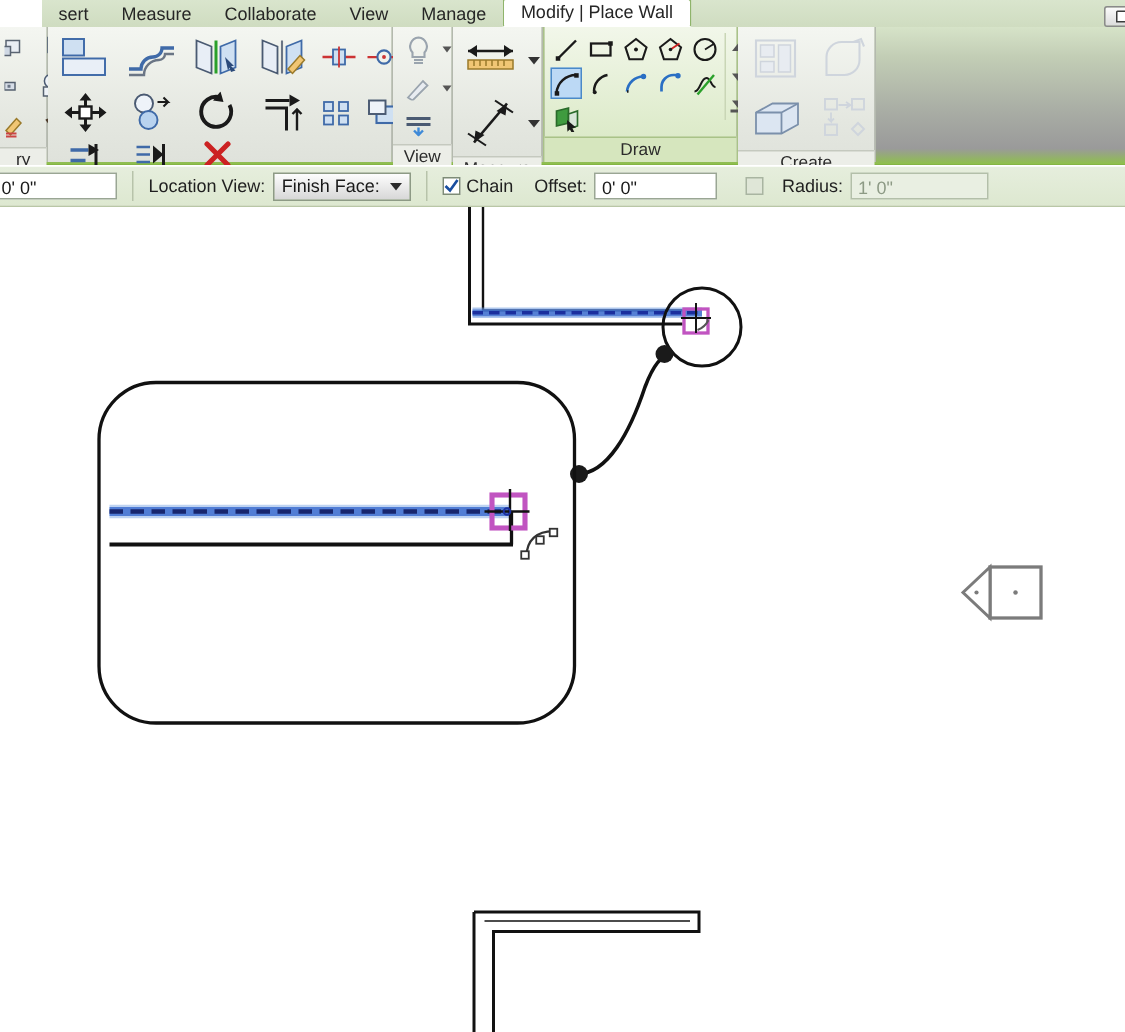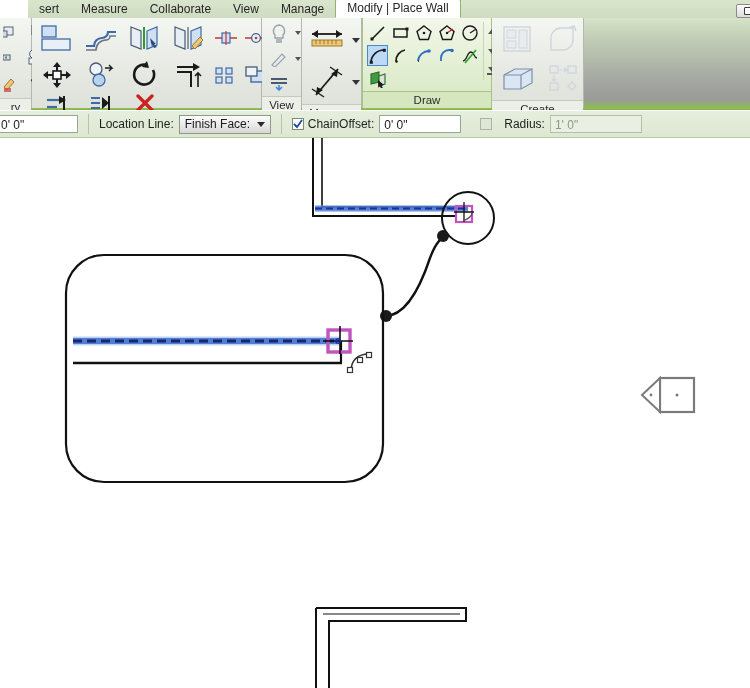--- a/index.html
+++ b/index.html
@@ -483,33 +483,33 @@
         <div class="plabel">Create</div>
       </div>
 
       <div style="flex:1"></div>
     </div>
   </div>
 
   <div class="optbar">
     <div class="txtin" style="width:82px;margin-left:-4px">0'  0"</div>
     <div class="sep"></div>
-    <span class="lbl">Location Line:</span>
+    <span class="lbl">Location View:</span>
     <div class="combo" style="width:92px;margin-left:5px">
       <span style="flex:1;overflow:hidden;white-space:nowrap">Finish Face: Ex</span>
       <span class="tri"></span>
     </div>
     <div class="sep"></div>
     <div class="cbx">
       <svg width="10" height="10" viewBox="0 0 10 10">
           <path d="M1 5 L4 8 L9 1" fill="none" stroke="#1a4fa0" stroke-width="1.8"></path>
         </svg>
     </div>
     <span class="lbl" style="margin-left:4px">Chain</span>
-    <span class="lbl" style="">Offset:</span>
+    <span class="lbl" style="margin-left:14px">Offset:</span>
     <div class="txtin" style="width:82px;margin-left:5px">0'  0"</div>
     <div class="cbx off" style="margin-left:19px"></div>
     <span class="lbl" style="margin-left:12px">Radius:</span>
     <div class="txtin dim" style="width:92px;margin-left:5px">1'  0"</div>
   </div>
 
   <div class="canvas">
     <svg width="750" height="550" viewBox="0 0 750 550">
 
       <g>

